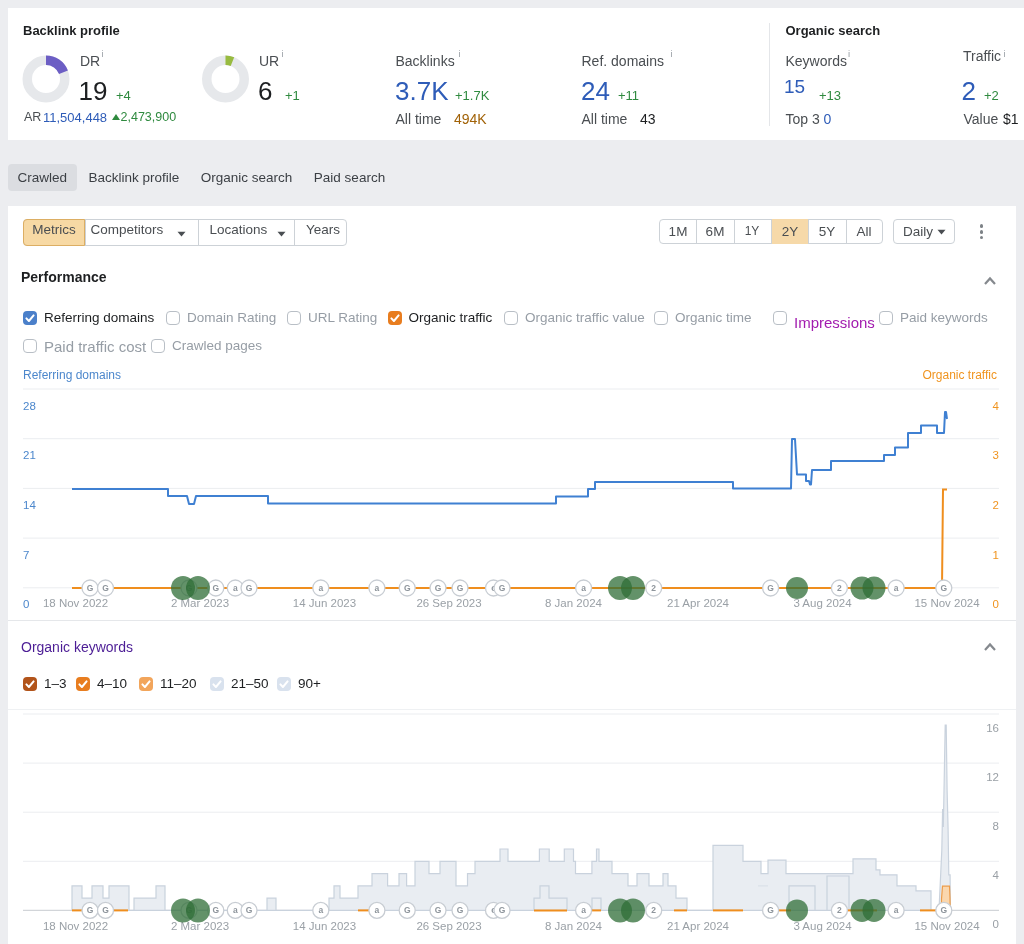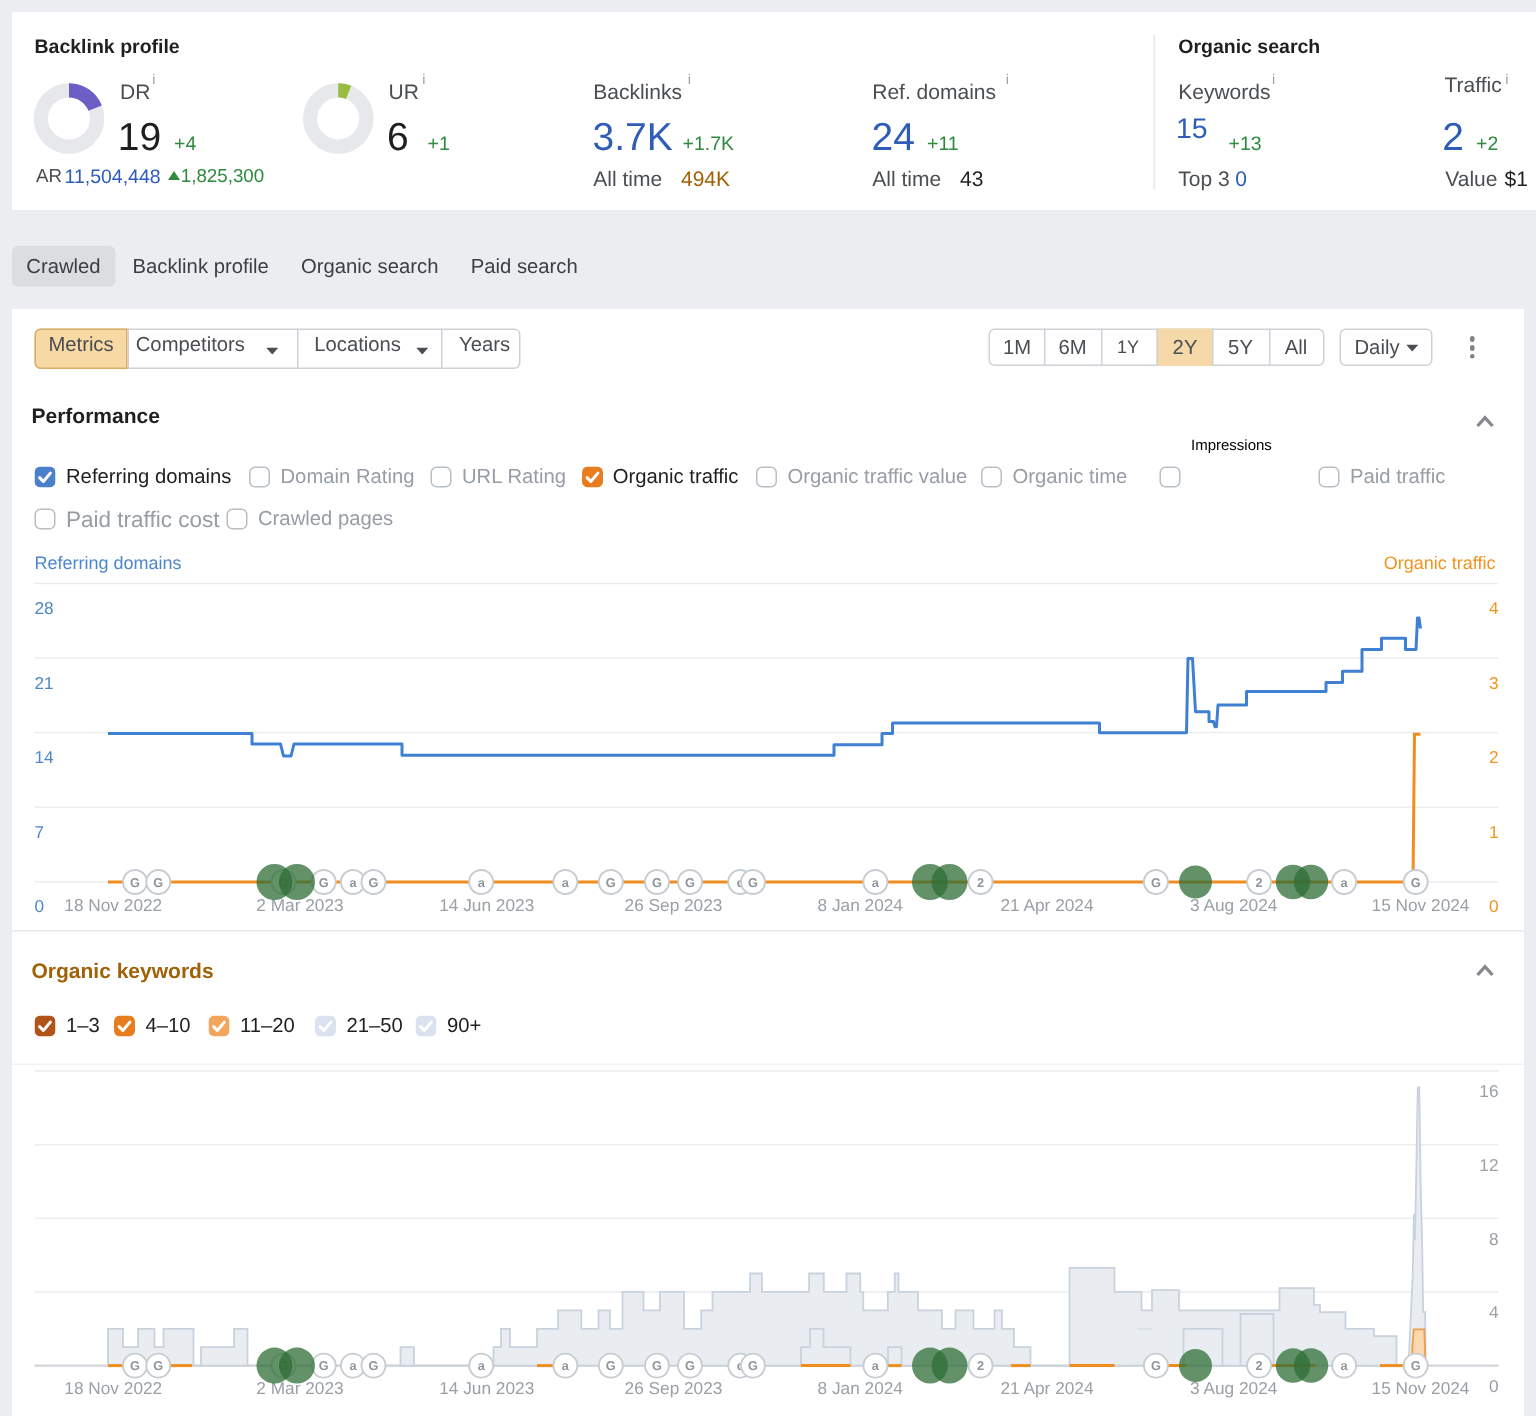--- a/index.html
+++ b/index.html
@@ -12,21 +12,21 @@
     <circle cx="225.5" cy="79" r="18.75" fill="none" stroke="#e6e8eb" stroke-width="9.5"></circle>
     <circle cx="225.5" cy="79" r="18.75" fill="none" stroke="#98bb40" stroke-width="9.5" stroke-dasharray="7.07 110.74" transform="rotate(-90 225.5 79)"></circle>
   </svg>
 <span class="abs" style="left:80px;top:53px;font-size:14px;color:#4a4e52">DR</span>
 <span style="position:absolute;left:101.5px;top:47.5px;font-size:9.5px;color:#9aa0a6">i</span>
 <span class="abs" style="left:78.5px;top:76px;font-size:26px;color:#1d1f21">19</span>
 <span class="abs" style="left:116px;top:88px;font-size:13px;color:#2f8a3f">+4</span>
 <span class="abs" style="left:24px;top:109.5px;font-size:12.5px;color:#4a4e52">AR</span>
 <span class="abs" style="left:43px;top:109.5px;font-size:13px;color:#2e5cb8">11,504,448</span>
 <span class="abs" style="left:111.5px;top:113.5px;width:0;height:0;border-left:4.5px solid transparent;border-right:4.5px solid transparent;border-bottom:6.5px solid #2f8a3f"></span>
-<span class="abs" style="left:120.5px;top:110px;font-size:12.5px;color:#2f8a3f">1,825,300</span>
+<span class="abs" style="left:120.5px;top:110px;font-size:12.5px;color:#2f8a3f">2,473,900</span>
 <span class="abs" style="left:259px;top:53px;font-size:14px;color:#4a4e52">UR</span>
 <span style="position:absolute;left:281.5px;top:47.5px;font-size:9.5px;color:#9aa0a6">i</span>
 <span class="abs" style="left:258px;top:76px;font-size:26px;color:#1d1f21">6</span>
 <span class="abs" style="left:285px;top:88px;font-size:13px;color:#2f8a3f">+1</span>
 <span class="abs" style="left:395.5px;top:53px;font-size:14px;color:#4a4e52">Backlinks</span>
 <span style="position:absolute;left:458.5px;top:47.5px;font-size:9.5px;color:#9aa0a6">i</span>
 <span class="abs" style="left:395px;top:76px;font-size:26px;color:#2e5cb8">3.7K</span>
 <span class="abs" style="left:455px;top:88px;font-size:13px;color:#2f8a3f">+1.7K</span>
 <span class="abs" style="left:395.5px;top:111px;font-size:14px;color:#4a4e52">All time</span>
 <span class="abs" style="left:454px;top:111px;font-size:14px;color:#a16207">494K</span>
@@ -108,23 +108,23 @@
 <svg style="position:absolute;left:387.5px;top:311px" width="14" height="14" viewBox="0 0 14 14">
     <rect width="14" height="14" rx="4" fill="#e87d1f"></rect>
     <path d="M3.4 7.4l2.5 2.6 4.7-5.6" stroke="#fff" stroke-width="2" fill="none" stroke-linecap="round" stroke-linejoin="round"></path>
   </svg>
 <span style="position:absolute;left:408.5px;top:310px;font-size:13.5px;color:#1d1f21;white-space:nowrap">Organic traffic</span>
 <span style="position:absolute;left:504px;top:311px;width:14px;height:14px;border:1px solid #b9bfc6;border-radius:4px;background:#fff;box-sizing:border-box"></span>
 <span style="position:absolute;left:525px;top:310px;font-size:13.5px;color:#969da5;white-space:nowrap">Organic traffic value</span>
 <span style="position:absolute;left:654px;top:311px;width:14px;height:14px;border:1px solid #b9bfc6;border-radius:4px;background:#fff;box-sizing:border-box"></span>
 <span style="position:absolute;left:675px;top:310px;font-size:13.5px;color:#969da5;white-space:nowrap">Organic time</span>
 <span style="position:absolute;left:773px;top:311px;width:14px;height:14px;border:1px solid #b9bfc6;border-radius:4px;background:#fff;box-sizing:border-box"></span>
-<span style="position:absolute;left:794px;top:292px;font-size:10px;color:#000000;white-space:nowrap">Impressions</span>
+<span style="position:absolute;left:794px;top:314px;font-size:15px;color:#a21caf;white-space:nowrap">Impressions</span>
 <span style="position:absolute;left:879px;top:311px;width:14px;height:14px;border:1px solid #b9bfc6;border-radius:4px;background:#fff;box-sizing:border-box"></span>
-<span style="position:absolute;left:900px;top:310px;font-size:13.5px;color:#969da5;white-space:nowrap">Paid traffic</span>
+<span style="position:absolute;left:900px;top:310px;font-size:13.5px;color:#969da5;white-space:nowrap">Paid keywords</span>
 <span style="position:absolute;left:23px;top:339px;width:14px;height:14px;border:1px solid #b9bfc6;border-radius:4px;background:#fff;box-sizing:border-box"></span>
 <span style="position:absolute;left:44px;top:338px;font-size:15px;color:#969da5;white-space:nowrap">Paid traffic cost</span>
 <span style="position:absolute;left:151px;top:339px;width:14px;height:14px;border:1px solid #b9bfc6;border-radius:4px;background:#fff;box-sizing:border-box"></span>
 <span style="position:absolute;left:172px;top:338px;font-size:13.5px;color:#969da5;white-space:nowrap">Crawled pages</span>
 <svg style="position:absolute;left:0;top:356px" width="1024" height="260" viewBox="0 356 1024 260">
     <line x1="23" y1="389" x2="999" y2="389" stroke="#ebedf0" stroke-width="1"></line>
     <line x1="23" y1="438.7" x2="999" y2="438.7" stroke="#ebedf0" stroke-width="1"></line>
     <line x1="23" y1="488.4" x2="999" y2="488.4" stroke="#ebedf0" stroke-width="1"></line>
     <line x1="23" y1="538.1" x2="999" y2="538.1" stroke="#ebedf0" stroke-width="1"></line>
     <line x1="23" y1="587.8" x2="999" y2="587.8" stroke="#ebedf0" stroke-width="1"></line>
@@ -191,21 +191,21 @@
     <text x="943.8" y="591" font-size="8.5" fill="#8e959c" font-weight="bold" text-anchor="middle" font-family="&quot;Liberation Sans&quot;, sans-serif">G</text>
     <circle cx="183" cy="588" r="12" fill="rgba(47,110,55,0.75)"></circle>
     <circle cx="198" cy="588" r="12" fill="rgba(47,110,55,0.75)"></circle>
     <circle cx="620" cy="588" r="12" fill="rgba(47,110,55,0.75)"></circle>
     <circle cx="633" cy="588" r="12" fill="rgba(47,110,55,0.75)"></circle>
     <circle cx="797" cy="588" r="11" fill="rgba(47,110,55,0.75)"></circle>
     <circle cx="862" cy="588" r="11.5" fill="rgba(47,110,55,0.75)"></circle>
     <circle cx="874" cy="588" r="11.5" fill="rgba(47,110,55,0.75)"></circle>
   </svg>
 <div class="abs" style="left:8px;top:620px;width:1008px;height:1px;background:#e5e7ea"></div>
-<span class="abs" style="left:21px;top:639px;font-size:14px;font-weight:bold;color:#a16207">Organic keywords</span>
+<span class="abs" style="left:21px;top:639px;font-size:14px;font-weight:normal;color:#4c1d95">Organic keywords</span>
 <svg style="position:absolute;left:984px;top:642.0px" width="12" height="9" viewBox="0 0 12 9">
     <path d="M1 8L6 2.5 11 8" stroke="#85898e" stroke-width="2.2" fill="none"></path>
   </svg>
 <svg style="position:absolute;left:23px;top:677px" width="14" height="14" viewBox="0 0 14 14">
     <rect width="14" height="14" rx="4" fill="#b2541a"></rect>
     <path d="M3.4 7.4l2.5 2.6 4.7-5.6" stroke="#fff" stroke-width="2" fill="none" stroke-linecap="round" stroke-linejoin="round"></path>
   </svg>
 <span style="position:absolute;left:44px;top:676px;font-size:13.5px;color:#1d1f21;white-space:nowrap">1–3</span>
 <svg style="position:absolute;left:76px;top:677px" width="14" height="14" viewBox="0 0 14 14">
     <rect width="14" height="14" rx="4" fill="#e87d1f"></rect>

